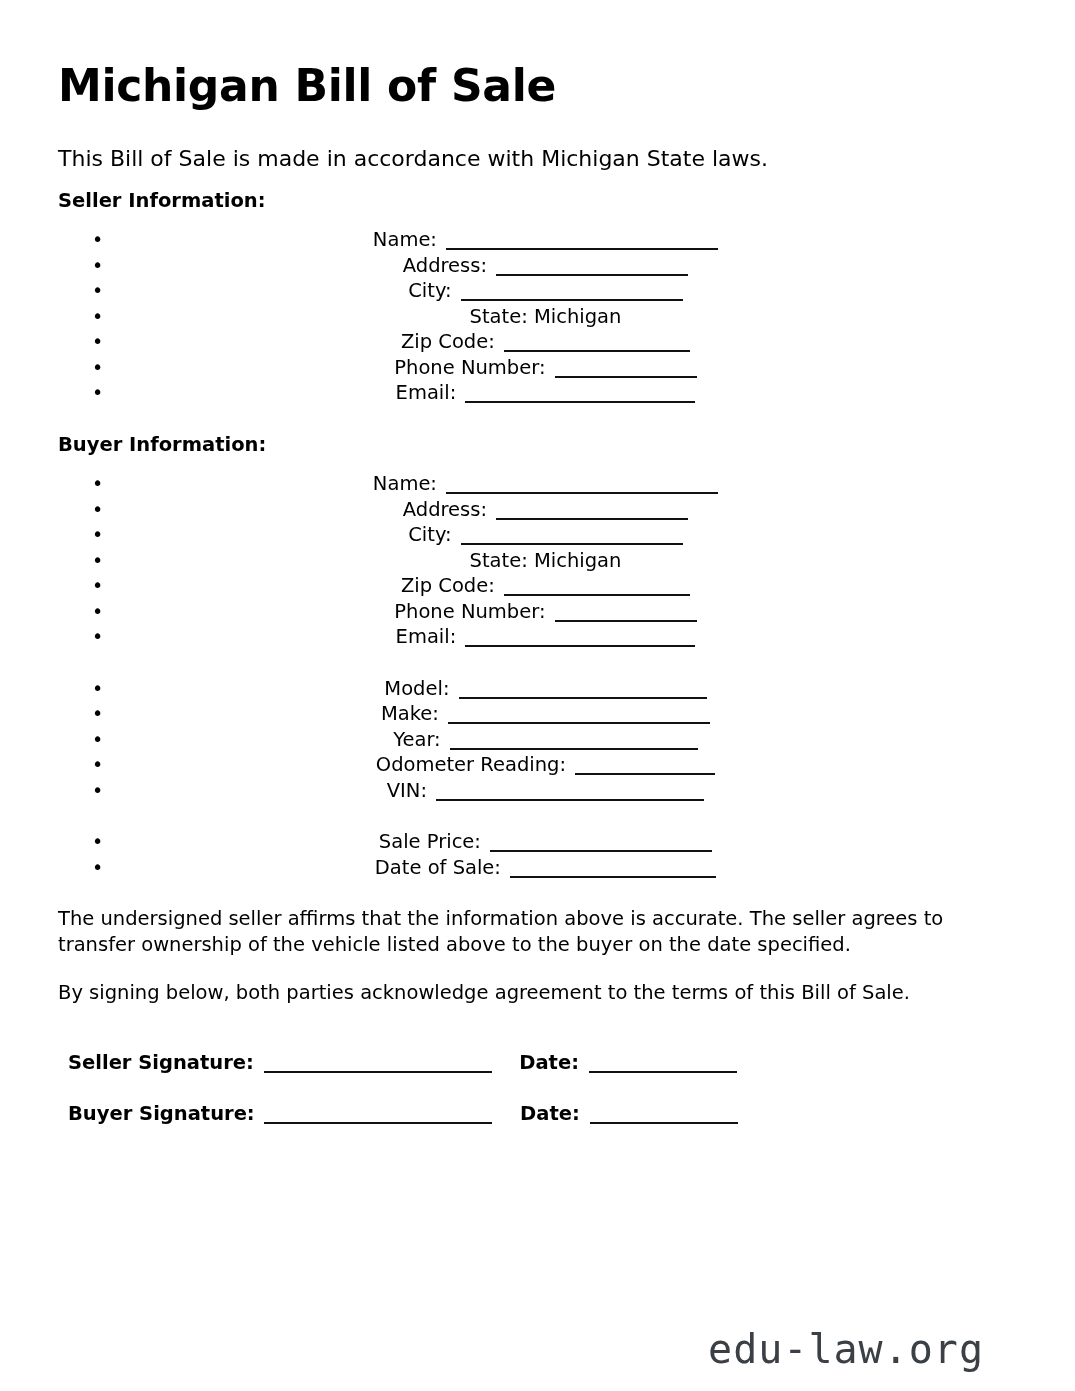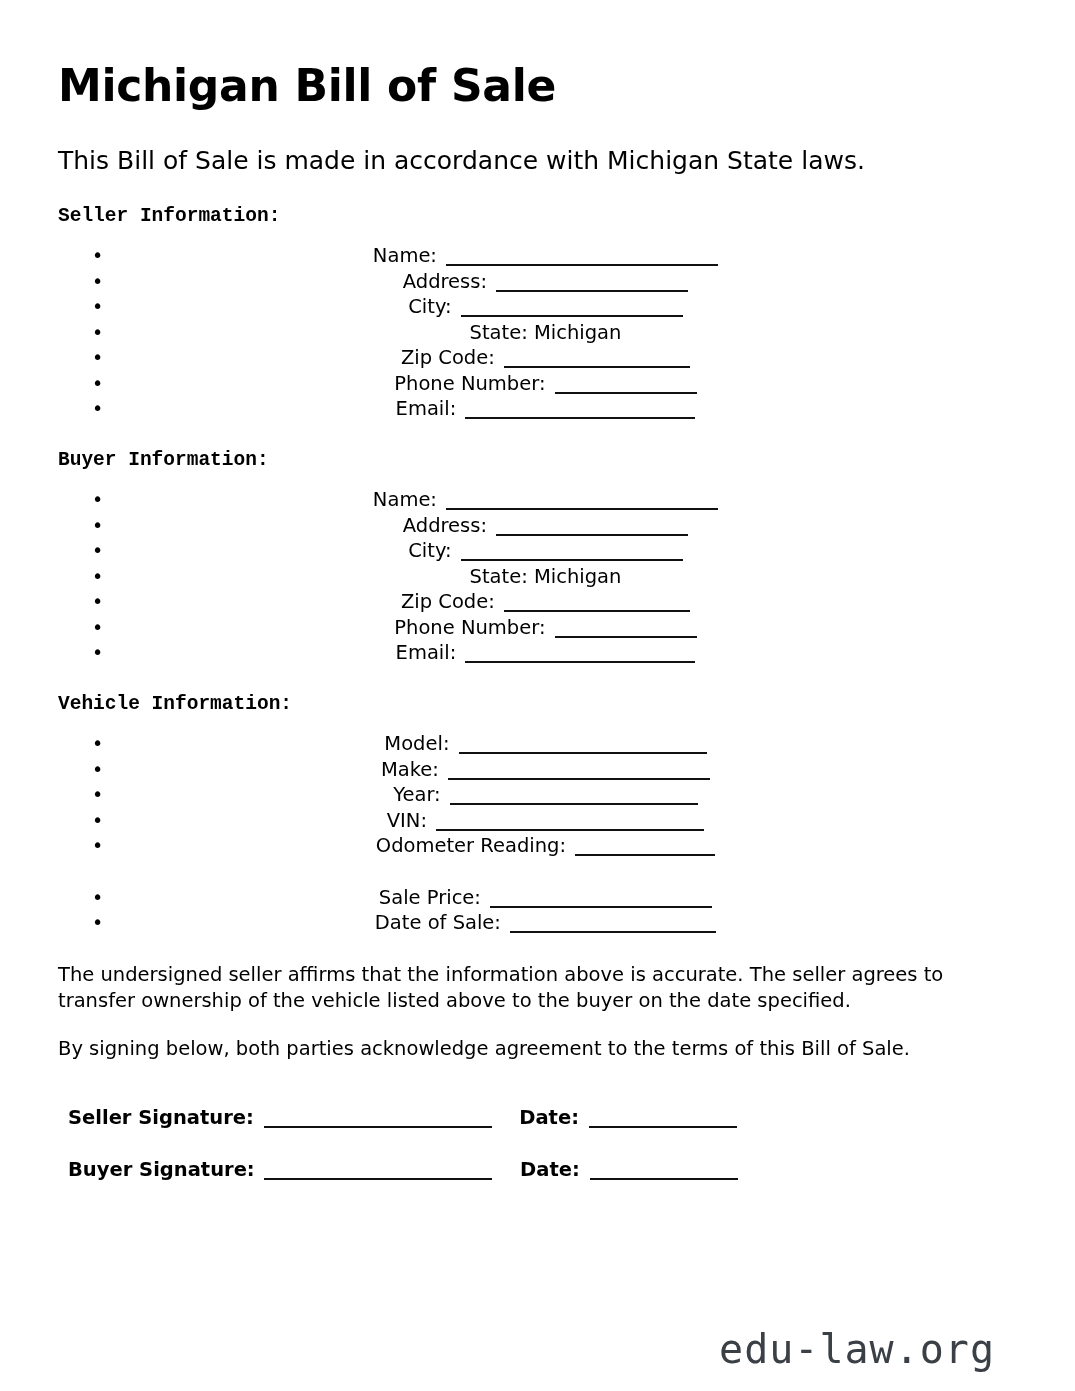--- a/index.html
+++ b/index.html
@@ -28,31 +28,30 @@
   .doc-title {
     font-size: 44px;
     font-weight: bold;
     letter-spacing: -0.3px;
     line-height: 1.1;
     margin: 0 0 34px 0;
     color: #000;
   }
 
   .intro {
-    font-size: 25px;
+    font-size: 22px;
     line-height: 1.35;
-    margin: 0 0 26px 0;
+    margin: 0 0 14px 0;
   }
 
   .section-heading {
     font-size: 19.5px;
     font-weight: bold;
     margin: 0 0 14px 0;
     line-height: 1.3;
-    font-family: Liberation Mono, monospace;
   }
 
   ul.field-list {
     list-style: none;
     margin: 0 0 26px 0;
     padding: 0;
     text-align: center;
   }
   ul.field-list li {
     position: relative;
@@ -91,21 +90,21 @@
     font-weight: bold;
     line-height: 1.3;
     margin: 0 0 26px 10px;
     white-space: nowrap;
   }
   .sig-row .blank { border-bottom-width: 2.6px; }
   .sig-gap { display: inline-block; width: 14px; }
 
   .footer-mark {
     position: absolute;
-    right: 44px;
+    right: 55px;
     bottom: 22px;
     font-family: "DejaVu Sans Mono", "Liberation Mono", monospace;
     font-size: 40px;
     color: #3b4046;
     letter-spacing: 1px;
     line-height: 1;
     margin-top: 48px;
   }
 </style>
 </head>
@@ -174,41 +173,40 @@
     <li>
       <span class="fl-label">Phone Number:</span>
       <span class="blank" style="width:142px"></span>
     </li>
     <li>
       <span class="fl-label">Email:</span>
       <span class="blank" style="width:230px"></span>
     </li>
   </ul>
 
-  <h2 class="section-heading">Vehicle Information:</h2>
   <ul class="field-list">
     <li>
       <span class="fl-label">Model:</span>
       <span class="blank" style="width:248px"></span>
     </li>
     <li>
       <span class="fl-label">Make:</span>
       <span class="blank" style="width:262px"></span>
     </li>
     <li>
       <span class="fl-label">Year:</span>
       <span class="blank" style="width:248px"></span>
     </li>
     <li>
+      <span class="fl-label">Odometer Reading:</span>
+      <span class="blank" style="width:140px"></span>
+    </li>
+    <li>
       <span class="fl-label">VIN:</span>
       <span class="blank" style="width:268px"></span>
-    </li>
-    <li>
-      <span class="fl-label">Odometer Reading:</span>
-      <span class="blank" style="width:140px"></span>
     </li>
   </ul>
 
   <ul class="field-list">
     <li>
       <span class="fl-label">Sale Price:</span>
       <span class="blank" style="width:222px"></span>
     </li>
     <li>
       <span class="fl-label">Date of Sale:</span>

